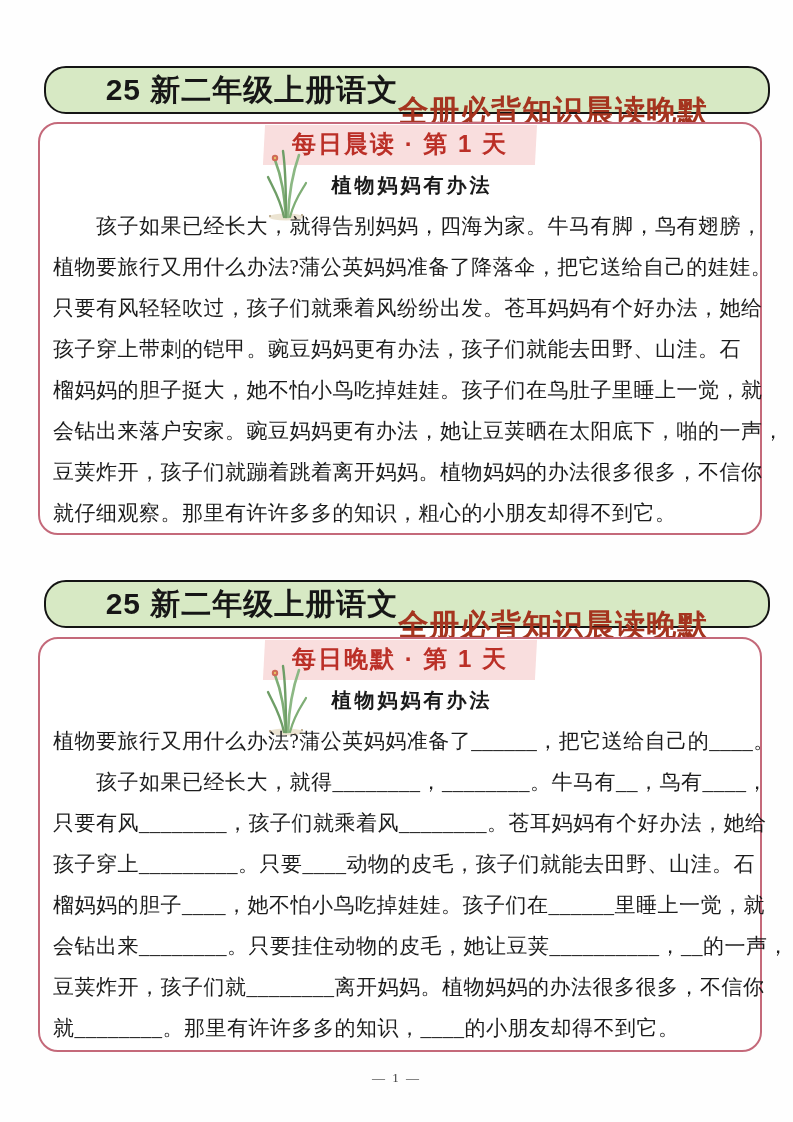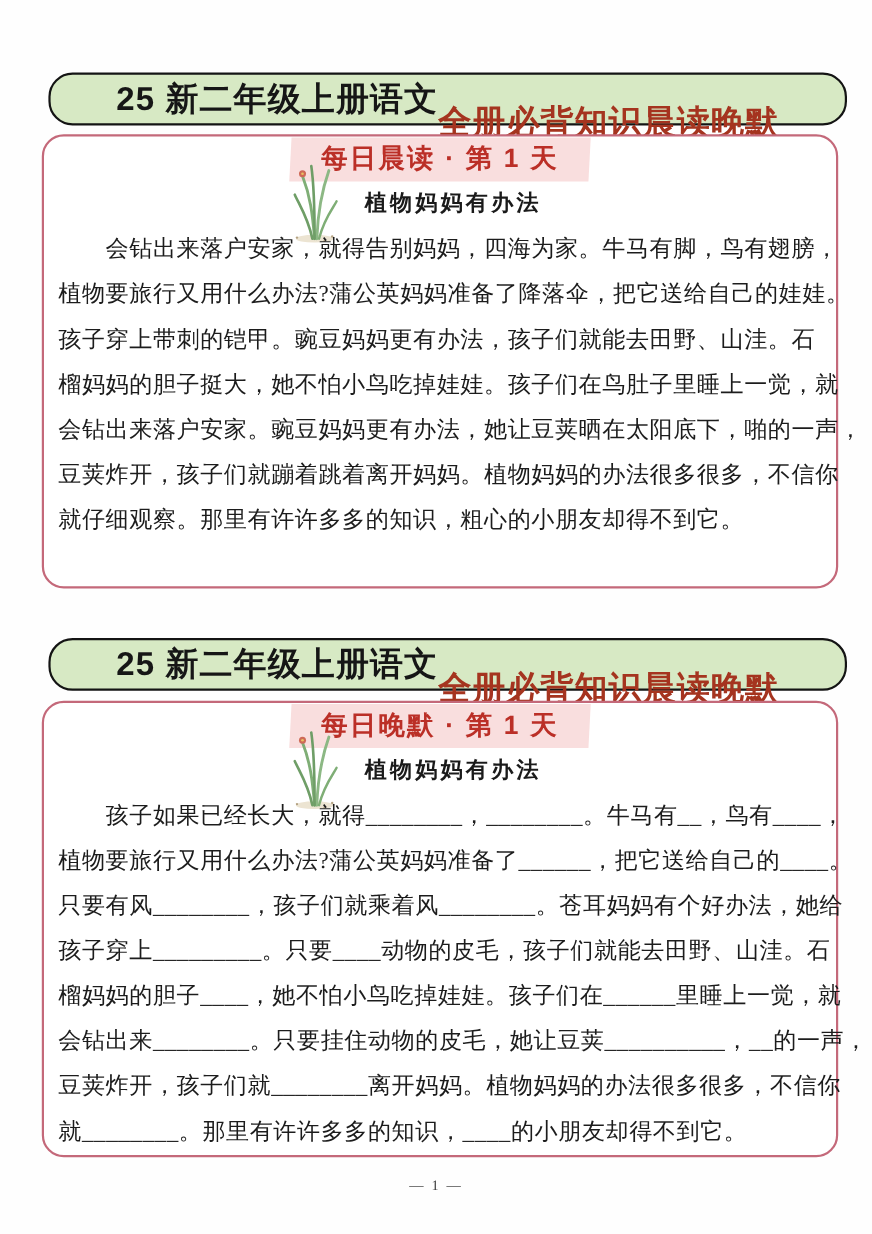--- a/index.html
+++ b/index.html
@@ -100,22 +100,23 @@
       <path d="M28 75 C33 56 41 47 44 41" stroke="#7fae76" stroke-width="2.2" fill="none" stroke-linecap="round"></path>
       <path d="M24 75 C24 50 24 30 21 9" stroke="#6f9e67" stroke-width="2.4" fill="none" stroke-linecap="round"></path>
       <circle cx="13" cy="16" r="3.2" fill="#cf6a57"></circle>
       <circle cx="13" cy="16" r="1.2" fill="#e9c263"></circle>
       <circle cx="8" cy="74" r="1.1" fill="#b5a384"></circle>
       <circle cx="40" cy="73" r="1.1" fill="#b5a384"></circle>
       <circle cx="33" cy="77" r="1" fill="#b5a384"></circle>
     </svg>
     <div class="card-title">植物妈妈有办法</div>
     <div class="body-lines">
-        <div class="text-line">　　会钻出来落户安家，就得告别妈妈，四海为家。牛马有脚，鸟有翅膀，</div>
+        <div class="text-line">　　孩子如果已经长大，就得告别妈妈，四海为家。牛马有脚，鸟有翅膀，</div>
         <div class="text-line">植物要旅行又用什么办法?蒲公英妈妈准备了降落伞，把它送给自己的娃娃。</div>
+        <div class="text-line">只要有风轻轻吹过，孩子们就乘着风纷纷出发。苍耳妈妈有个好办法，她给</div>
         <div class="text-line">孩子穿上带刺的铠甲。豌豆妈妈更有办法，孩子们就能去田野、山洼。石</div>
         <div class="text-line">榴妈妈的胆子挺大，她不怕小鸟吃掉娃娃。孩子们在鸟肚子里睡上一觉，就</div>
         <div class="text-line">会钻出来落户安家。豌豆妈妈更有办法，她让豆荚晒在太阳底下，啪的一声，</div>
         <div class="text-line">豆荚炸开，孩子们就蹦着跳着离开妈妈。植物妈妈的办法很多很多，不信你</div>
         <div class="text-line">就仔细观察。那里有许许多多的知识，粗心的小朋友却得不到它。</div>
       </div>
   </div>
 
   <div class="main-header header-2">
     <span class="black-part">25 新二年级上册语文</span>
@@ -134,22 +135,22 @@
       <path d="M28 75 C33 56 41 47 44 41" stroke="#7fae76" stroke-width="2.2" fill="none" stroke-linecap="round"></path>
       <path d="M24 75 C24 50 24 30 21 9" stroke="#6f9e67" stroke-width="2.4" fill="none" stroke-linecap="round"></path>
       <circle cx="13" cy="16" r="3.2" fill="#cf6a57"></circle>
       <circle cx="13" cy="16" r="1.2" fill="#e9c263"></circle>
       <circle cx="8" cy="74" r="1.1" fill="#b5a384"></circle>
       <circle cx="40" cy="73" r="1.1" fill="#b5a384"></circle>
       <circle cx="33" cy="77" r="1" fill="#b5a384"></circle>
     </svg>
     <div class="card-title">植物妈妈有办法</div>
     <div class="body-lines">
+        <div class="text-line">植物要旅行又用什么办法?蒲公英妈妈准备了______，把它送给自己的____。</div>
         <div class="text-line">　　孩子如果已经长大，就得________，________。牛马有__，鸟有____，</div>
-        <div class="text-line">植物要旅行又用什么办法?蒲公英妈妈准备了______，把它送给自己的____。</div>
         <div class="text-line">只要有风________，孩子们就乘着风________。苍耳妈妈有个好办法，她给</div>
         <div class="text-line">孩子穿上_________。只要____动物的皮毛，孩子们就能去田野、山洼。石</div>
         <div class="text-line">榴妈妈的胆子____，她不怕小鸟吃掉娃娃。孩子们在______里睡上一觉，就</div>
         <div class="text-line">会钻出来________。只要挂住动物的皮毛，她让豆荚__________，__的一声，</div>
         <div class="text-line">豆荚炸开，孩子们就________离开妈妈。植物妈妈的办法很多很多，不信你</div>
         <div class="text-line">就________。那里有许许多多的知识，____的小朋友却得不到它。</div>
       </div>
   </div>
 
   <div class="page-number">— 1 —</div>

